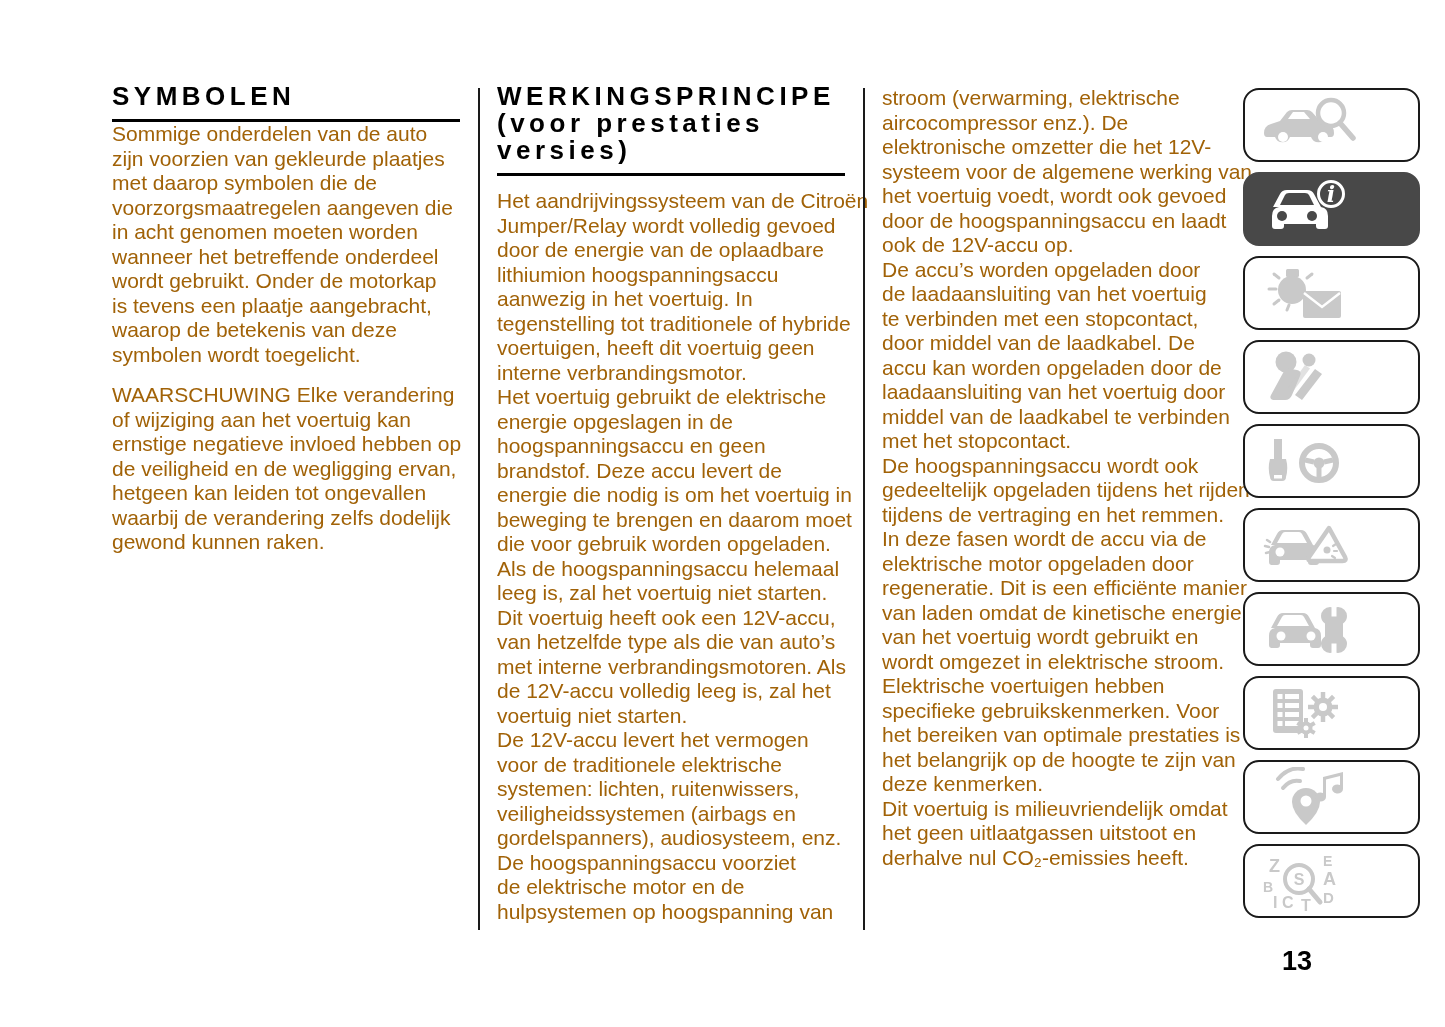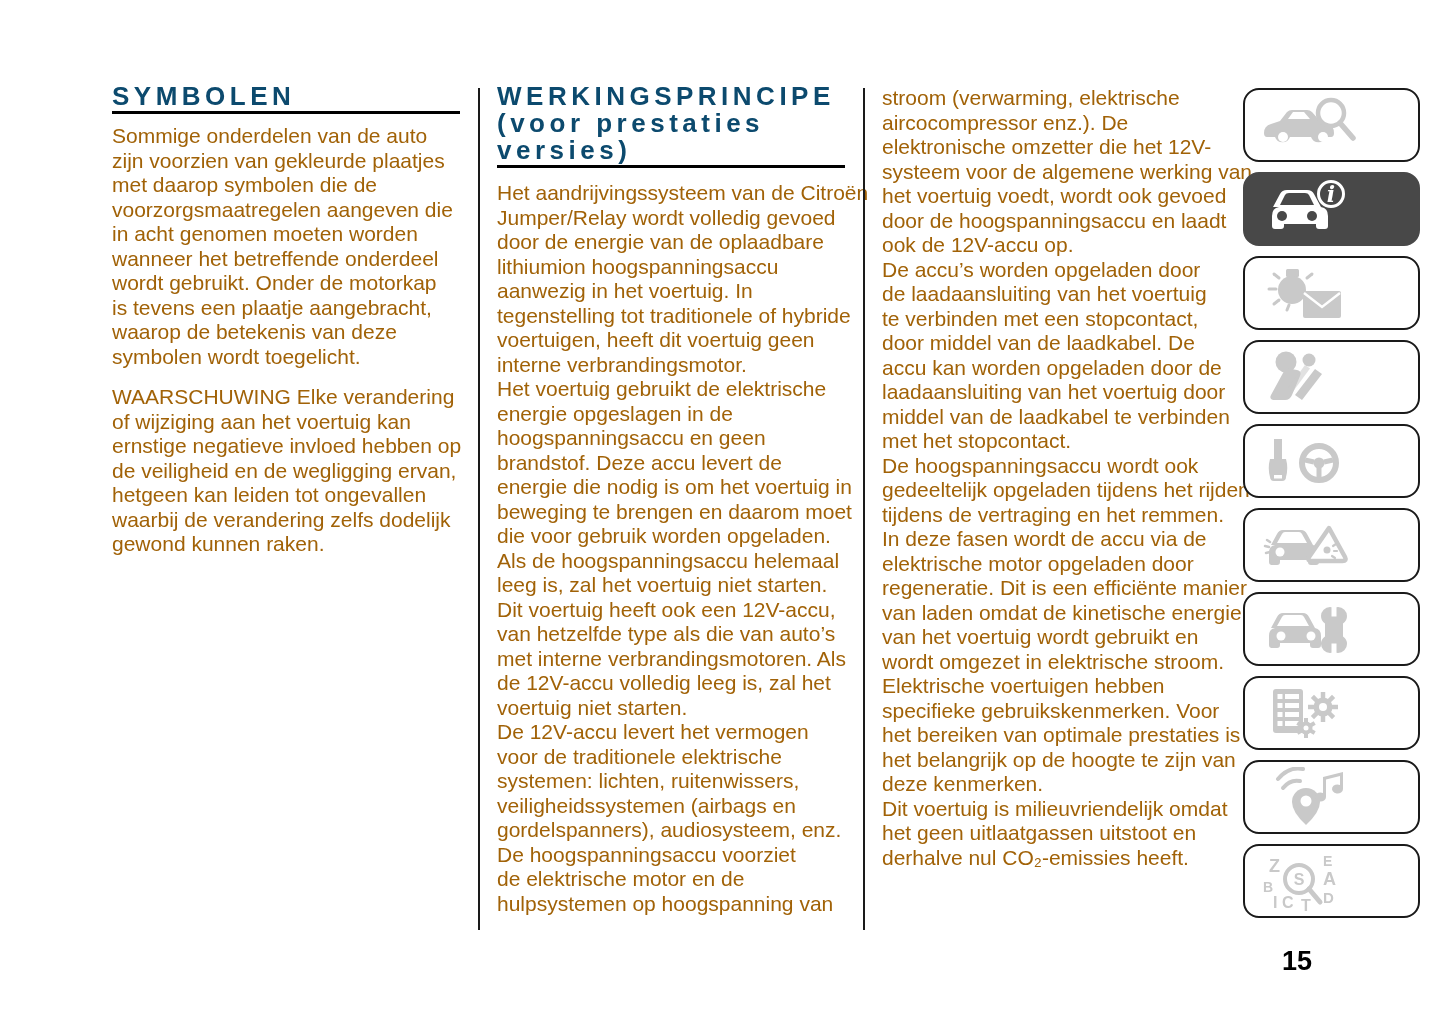--- a/index.html
+++ b/index.html
@@ -5,25 +5,25 @@
   html,body{margin:0;padding:0;background:#ffffff;}
   body{width:1445px;height:1027px;position:relative;overflow:hidden;
        font-family:"Liberation Sans",sans-serif;color:#1a1a1a;}
 
   .col{position:absolute;top:83px;}
   .col1{left:112px;width:348px;}
   .col2{left:497px;width:348px;}
   .col3{left:882px;width:360px;}
 
   .head{font-size:26px;font-weight:900;letter-spacing:4.5px;line-height:27px;
-        margin:0;padding-bottom:1px;border-bottom:3.5px solid #000;
-        white-space:pre;color:#0c4a6e;}
+        margin:0;padding-bottom:9px;border-bottom:3.5px solid #000;
+        white-space:pre;color:#000000;}
   .body-text{font-size:21px;line-height:24.5px;white-space:pre;margin:0;color:#a16207;}
 
-  .col1 .body-text.first{margin-top:10px;margin-bottom:16px;}
+  .col1 .body-text.first{margin-top:0;margin-bottom:16px;}
   .col1 .head.second{line-height:26px;}
   .col1 .body-text.second{margin-top:11px;}
   .col2 .body-text{margin-top:13px;}
   .col3 .body-text{margin-top:3px;}
 
   .vline{position:absolute;top:88px;height:842px;width:2px;background:#1a1a1a;}
   .vline.v1{left:478px;}
   .vline.v2{left:863px;}
 
   .tabs{position:absolute;left:0;top:0;}
@@ -295,13 +295,13 @@
         <text x="64" y="52" font-size="15">D</text>
         <text x="40" y="34" font-size="16" text-anchor="middle">S</text>
       </g>
       <circle class="gs" cx="40" cy="28" r="14" stroke-width="4"></circle>
       <line class="gs" x1="50" y1="38" x2="61" y2="51" stroke-width="5" stroke-linecap="round"></line>
     </svg>
   </div>
 
 </div>
 
-<div class="page-num">15</div>
+<div class="page-num">13</div>
 
 </body></html>

